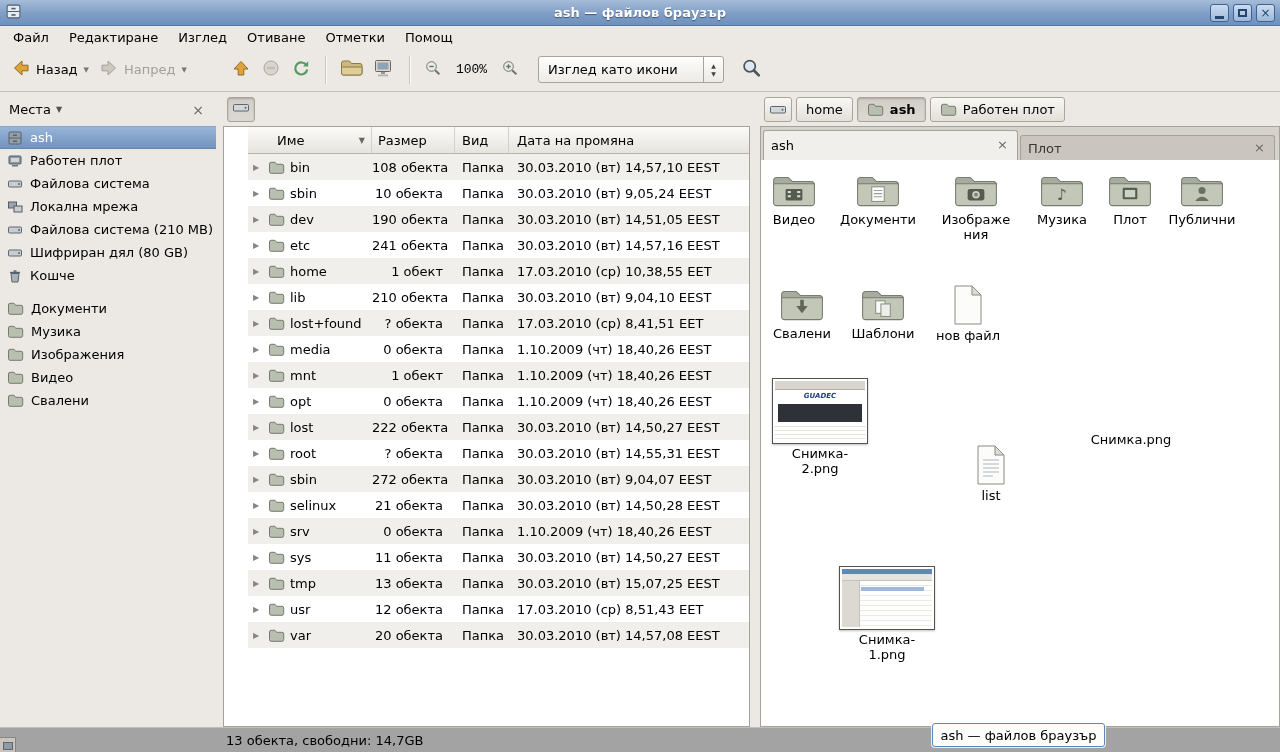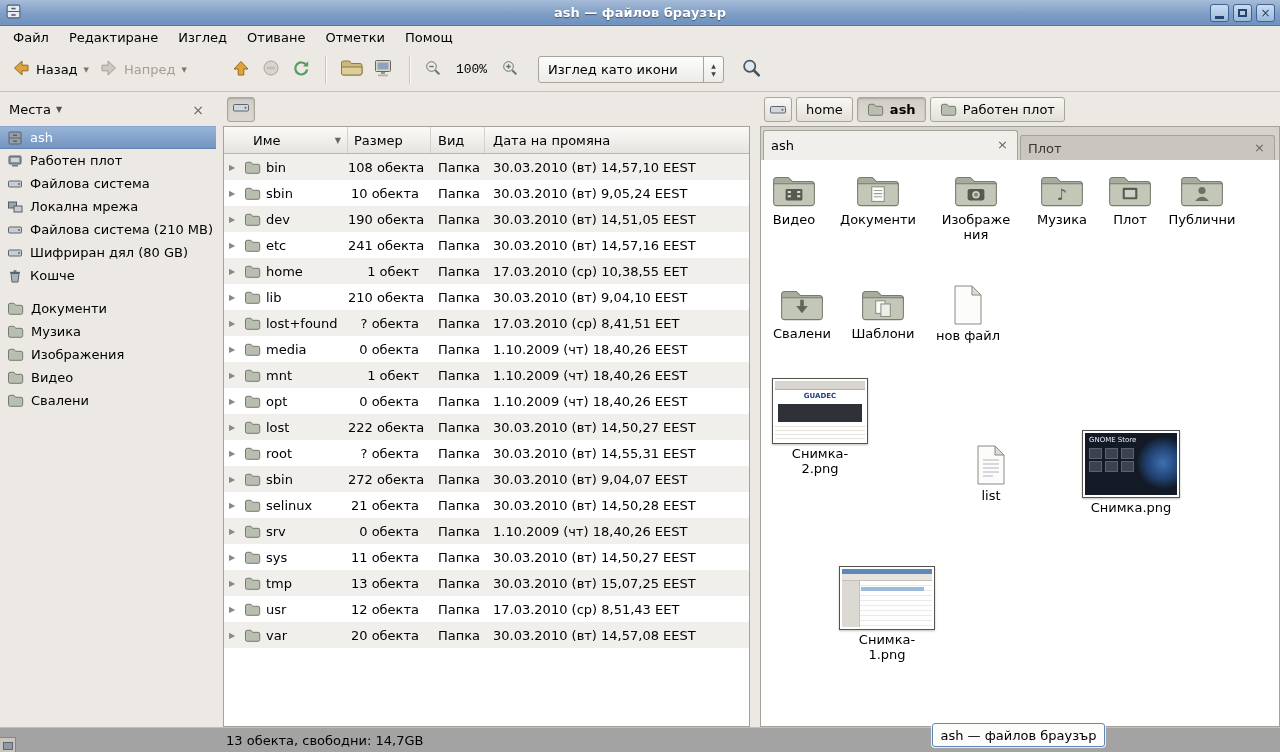--- a/index.html
+++ b/index.html
@@ -54,21 +54,21 @@
 
   #tree-pane{position:absolute;left:223px;top:93px;bottom:25px;width:527px;}
   #icon-pane{position:absolute;left:760px;top:93px;bottom:25px;right:0;}
 
   .crumb-row{height:33px;display:flex;align-items:center;gap:4px;padding:0 4px;}
   .crumb-btn{height:25px;border:1px solid #a9a599;border-radius:3px;
     background:linear-gradient(#f8f7f4,#e3e0d9);display:flex;align-items:center;gap:6px;padding:0 9px;white-space:nowrap;}
   .crumb-btn.icononly{padding:0 4px;}
   .crumb-btn.pressed{background:linear-gradient(#d2cec7,#dcd9d2);box-shadow:inset 0 1px 2px rgba(0,0,0,.2);font-weight:bold;}
 
-  .tree-list{position:absolute;left:0;right:0;top:33px;bottom:0;background:#fff;border:1px solid #a5a29a;overflow:hidden;}
+  .tree-list{position:absolute;left:0;right:0;top:33px;bottom:0;background:#fff;border:1px solid #a5a29a;overflow:hidden;padding-left:24px;}
   .tree-header{display:flex;height:27px;background:linear-gradient(#fafaf8,#e7e4de);border-bottom:1px solid #b9b5ad;}
   .th-cell{border-right:1px solid #d4d1ca;display:flex;align-items:center;padding-left:7px;overflow:hidden;}
   .th-name{width:124px;padding-left:29px;}
   .th-size{width:83px;padding-left:6px;}
   .th-type{width:54px;}
   .th-date{flex:1;padding-left:8px;border-right:none;}
   .sort-arrow{margin-left:auto;margin-right:6px;font-size:8px;color:#6a675f;}
   .tree-row{display:flex;height:26px;align-items:center;}
   .tree-row.odd{background:#f0efec;}
   .c-name{width:124px;display:flex;align-items:center;gap:5px;padding-left:5px;overflow:hidden;}
@@ -83,21 +83,21 @@
     background:#cac6bf;border:1px solid #a5a29a;border-bottom:none;border-radius:3px 3px 0 0;color:#3a3832;}
   .tab.active{background:#f1efeb;height:30px;color:#000;}
   .tab-close{margin-left:auto;width:15px;height:15px;text-align:center;line-height:13px;color:#6a675f;border-radius:2px;}
   .icon-view{position:absolute;left:0;right:0;top:67px;bottom:0;background:#fff;border:1px solid #a5a29a;border-top:none;overflow:hidden;}
   .ivitem{position:absolute;display:flex;flex-direction:column;align-items:center;}
   .iv-icon{display:flex;align-items:flex-end;justify-content:center;}
   .iv-label{margin-top:3px;text-align:center;line-height:1.12;word-break:break-all;max-width:100%;}
 
   
   .thumb{background:#fff;border:1px solid #55534e;box-shadow:0 1px 2px rgba(0,0,0,.25);padding:2px;}
-  .th-body{display:flex;flex-direction:column;overflow:hidden;position:relative;}
+  .th-body{display:flex;flex-direction:column;overflow:hidden;position:relative;font-style:italic;}
   .th-chrome{height:9px;background:#d8d5d0;border-bottom:1px solid #b5b1a9;flex:none;}
   .th-guadec{height:13px;background:#fff;color:#23407c;font-size:7px;font-weight:bold;text-align:center;line-height:13px;flex:none;}
   .th-darkband{height:18px;background:#2e3138;margin:1px 3px;flex:none;}
   .th-lines{flex:1;background:repeating-linear-gradient(180deg,#fff 0 3px,#e4e2dd 3px 4px);}
   .th-store{position:relative;background:#131a25;color:#fff;overflow:hidden;}
   .th-store-title{font-size:7px;padding:3px 0 2px 4px;color:#e8edf5;}
   .th-store-row{display:flex;gap:3px;padding:2px 0 0 4px;}
   .th-store-row span{width:13px;height:11px;background:#3c434e;border:1px solid #5a6270;display:block;}
   .th-store-glow{position:absolute;right:-12px;top:4px;width:52px;height:52px;border-radius:50%;
     background:radial-gradient(circle,#3f6fb4 0%,#20406e 45%,rgba(19,26,37,0) 72%);}
@@ -742,38 +742,20 @@
           <div class="iv-icon">
             <svg width="34" height="42" viewBox="0 0 34 42">
               <path d="M4 2 h17 l9 9 v29 h-26 z" fill="#fcfcfa" stroke="#8a8a82"></path>
               <path d="M21 2 l9 9 h-9 z" fill="#dcdcd4" stroke="#8a8a82"></path>
               <path d="M9 16 h16 M9 20 h16 M9 24 h16 M9 28 h16 M9 32 h10" stroke="#b0b6be" stroke-width="1.2"></path>
             </svg>
           </div>
           <div class="iv-label">list</div>
         </div>
         <div class="ivitem" style="left: 317px; top: 270px; width: 106px;">
-          <div class="iv-icon">
-            <div class="thumb" style="width:98px">
-              <div class="th-body th-store" style="height:62px">
-                <div class="th-store-glow"></div>
-                <div class="th-store-title">GNOME Store</div>
-                <div class="th-store-row">
-                  <span></span>
-                  <span></span>
-                  <span></span>
-                </div>
-                <div class="th-store-row">
-                  <span></span>
-                  <span></span>
-                  <span></span>
-                </div>
-              </div>
-            </div>
-          </div>
           <div class="iv-label" style="width: 92px;">Снимка.png</div>
         </div>
         <div class="ivitem" style="left: 76px; top: 406px; width: 100px;">
           <div class="iv-icon">
             <div class="thumb" style="width:96px">
               <div class="th-body th-fm" style="height:58px">
                 <div class="th-fm-title"></div>
                 <div class="th-fm-tool"></div>
                 <div class="th-fm-body">
                   <div class="th-fm-side"></div>

